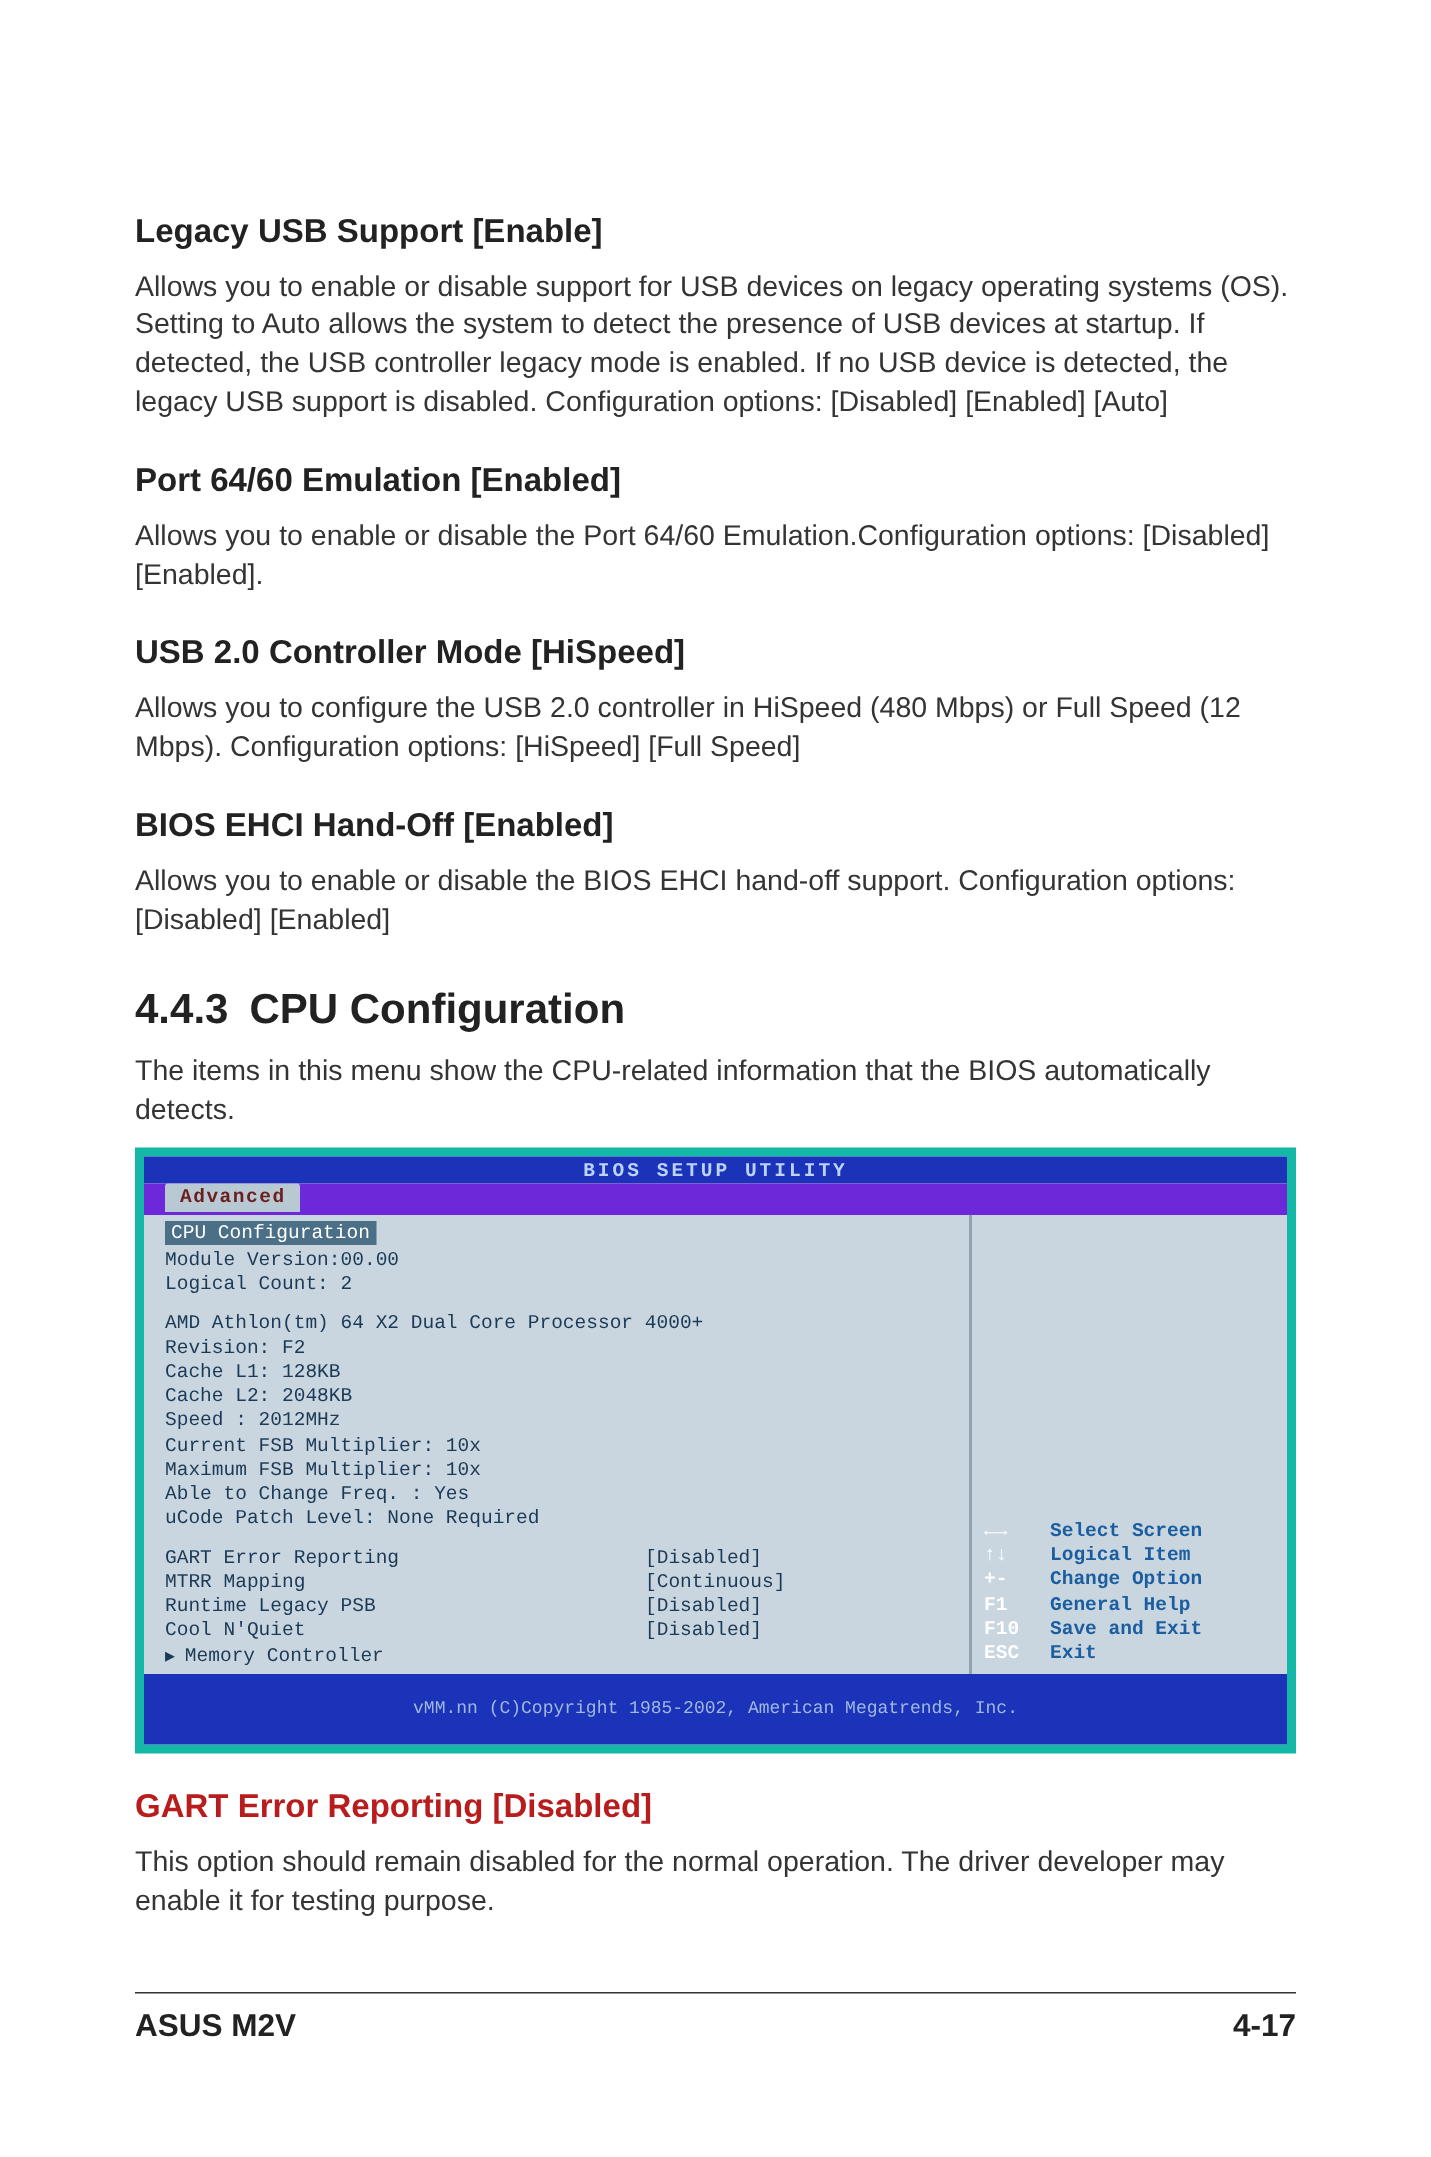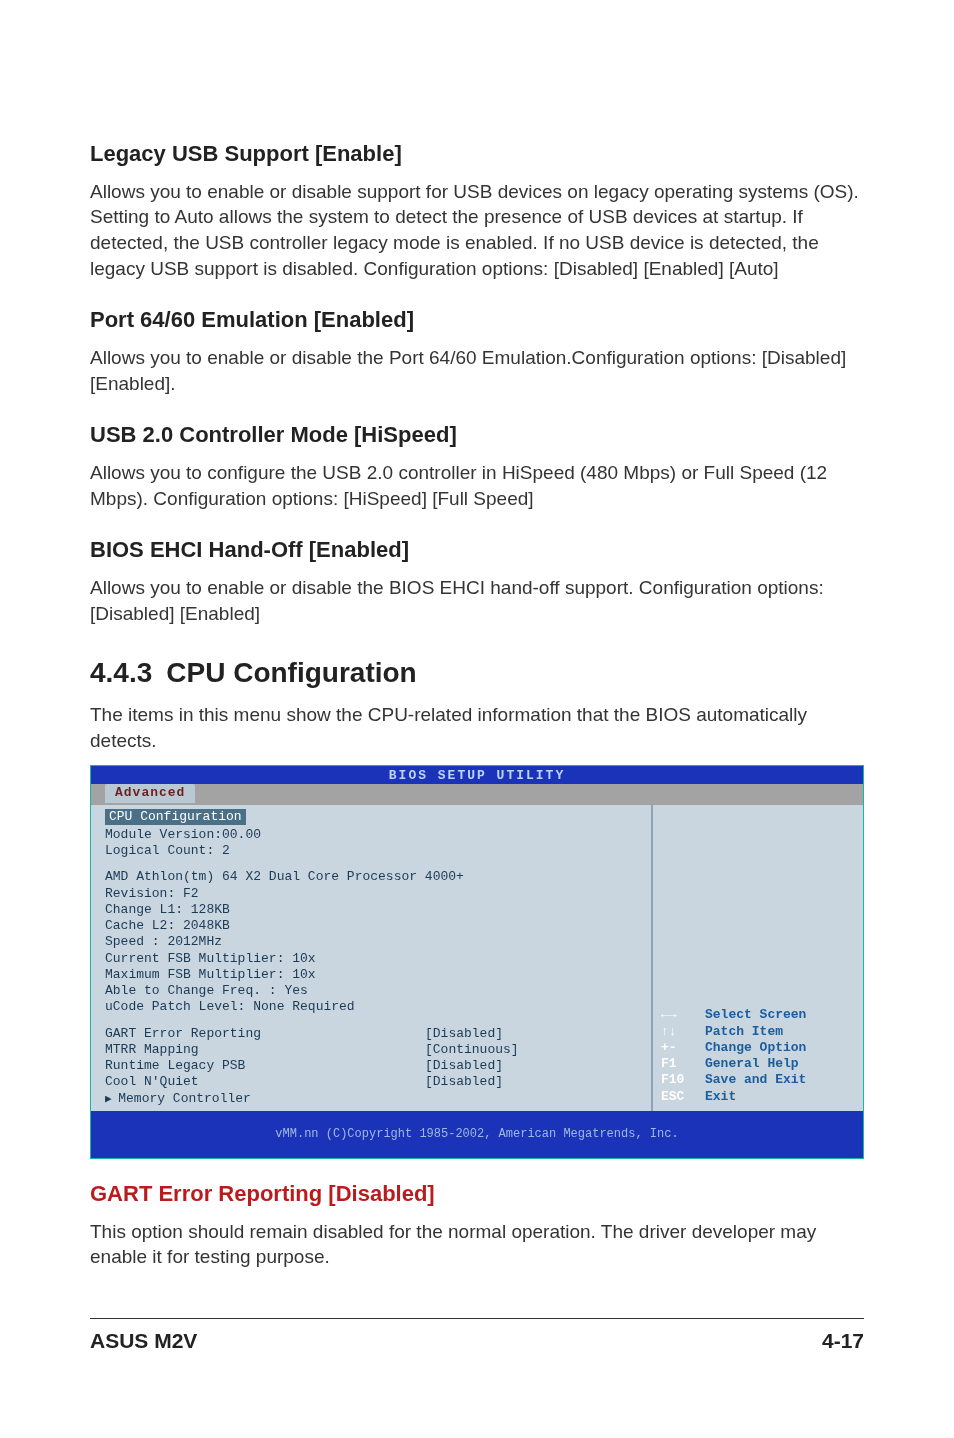--- a/index.html
+++ b/index.html
@@ -31,35 +31,35 @@
       margin-top: 28px;
       margin-bottom: 10px;
     }
     .section-num { display: inline-block; margin-right: 14px; }
     .sub-heading { font-size: 22px; font-weight: bold; color:#b91c1c; margin-top:20px; margin-bottom:10px;}
 
     
     .bios {
       width: 100%;
       margin-top: 12px;
-      border: 1px solid #14b8a6;
+      border: 6px solid #14b8a6;
       font-family: "Courier New", monospace;
       font-size: 13px;
       line-height: 1.25;
     }
     .bios-header {
       background: #1a33b8;
       color: #bcd3ff;
       text-align: center;
       padding: 2px 0 0 0;
       font-weight: bold;
       letter-spacing: 2px;
     }
     .bios-tabrow {
-      background: #a3a3a3;
+      background: #6d28d9;
       padding: 0 0 2px 14px;
     }
     .bios-tab {
       display: inline-block;
       background: #b9c9d3;
       color: #6b1f1f;
       font-weight: bold;
       padding: 1px 10px;
       letter-spacing: 1px;
       border-radius: 2px 2px 0 0;
@@ -140,21 +140,21 @@
     <span class="bios-tab">Advanced</span>
   </div>
   <div class="bios-body">
     <div class="bios-left">
       <div><span class="section-title">CPU Configuration</span></div>
       <div>Module Version:00.00</div>
       <div>Logical Count: 2</div>
       <div style="height:10px"></div>
       <div>AMD Athlon(tm) 64 X2 Dual Core Processor 4000+</div>
       <div>Revision: F2</div>
-      <div>Change L1: 128KB</div>
+      <div>Cache L1: 128KB</div>
       <div>Cache L2: 2048KB</div>
       <div>Speed   : 2012MHz</div>
       <div>Current FSB Multiplier: 10x</div>
       <div>Maximum FSB Multiplier: 10x</div>
       <div>Able to Change Freq. : Yes</div>
       <div>uCode Patch Level: None Required</div>
       <div style="height:10px"></div>
       <div class="setting-row">
         <span class="setting-label">GART Error Reporting</span>
         <span class="setting-value">[Disabled]</span>
@@ -174,21 +174,21 @@
       <div class="submenu">Memory Controller</div>
     </div>
     <div class="bios-right">
       <div class="bios-help">
         <div class="bios-help-row">
             <span class="bios-help-key">←→</span>
             <span class="bios-help-label">Select Screen</span>
           </div>
         <div class="bios-help-row">
             <span class="bios-help-key">↑↓</span>
-            <span class="bios-help-label">Patch Item</span>
+            <span class="bios-help-label">Logical Item</span>
           </div>
         <div class="bios-help-row">
             <span class="bios-help-key">+-</span>
             <span class="bios-help-label">Change Option</span>
           </div>
         <div class="bios-help-row">
             <span class="bios-help-key">F1</span>
             <span class="bios-help-label">General Help</span>
           </div>
         <div class="bios-help-row">

